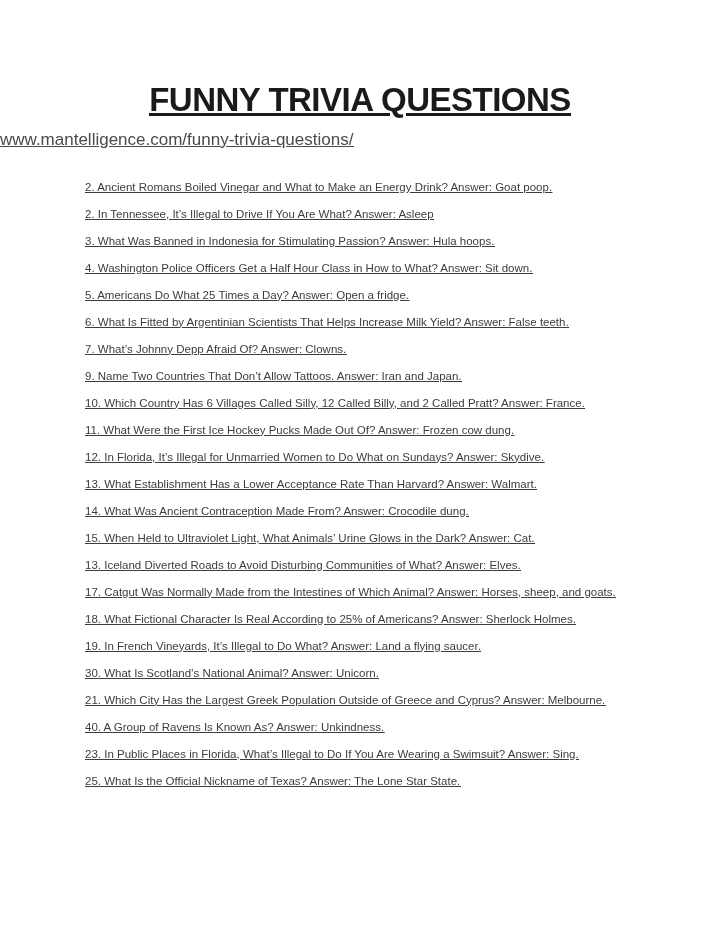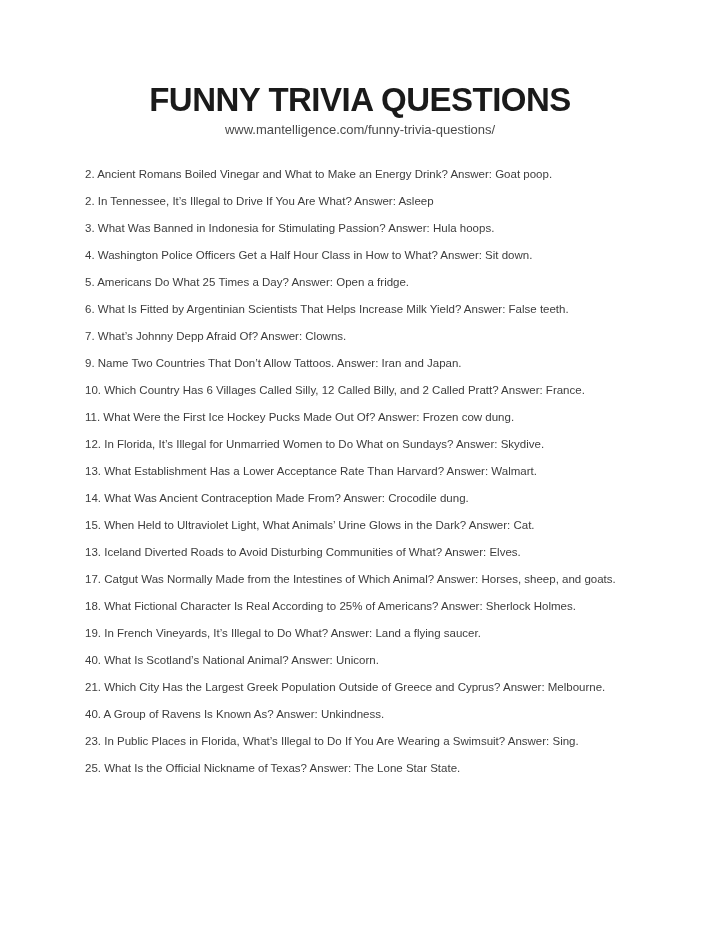--- a/index.html
+++ b/index.html
@@ -1,37 +1,37 @@
 <!DOCTYPE html>
 <html><head>
 <meta charset="utf-8">
 <style>
-  * { margin: 0; padding: 0; box-sizing: border-box; }
+  * { margin: 0; padding: 0; box-sizing: border-box; text-decoration: underline; }
   html, body { background: #ffffff; }
   .page {
     position: relative;
     width: 720px;
     height: 931px;
     background: #ffffff;
     font-family: "Liberation Sans", sans-serif;
     overflow: hidden;
   }
   .title {
     padding-top: 80px;
     text-align: center;
     font-size: 33px;
     font-weight: 700;
     letter-spacing: -0.5px;
     color: #1a1a1a;
     line-height: 1.2;
   }
   .url {
-    margin-top: 2px;
-    text-align: center;
-    font-size: 13px;
+    margin-top: 10px;
+    text-align: left;
+    font-size: 17px;
     color: #4a4a4a;
   }
   .list {
     margin-top: 31px;
     padding-left: 85px;
     padding-right: 55px;
   }
   .item {
     font-size: 11.5px;
     line-height: 13px;
@@ -57,19 +57,19 @@
       <div class="item">10. Which Country Has 6 Villages Called Silly, 12 Called Billy, and 2 Called Pratt? Answer: France.</div>
       <div class="item">11. What Were the First Ice Hockey Pucks Made Out Of? Answer: Frozen cow dung.</div>
       <div class="item">12. In Florida, It’s Illegal for Unmarried Women to Do What on Sundays? Answer: Skydive.</div>
       <div class="item">13. What Establishment Has a Lower Acceptance Rate Than Harvard? Answer: Walmart.</div>
       <div class="item">14. What Was Ancient Contraception Made From? Answer: Crocodile dung.</div>
       <div class="item">15. When Held to Ultraviolet Light, What Animals’ Urine Glows in the Dark? Answer: Cat.</div>
       <div class="item">13. Iceland Diverted Roads to Avoid Disturbing Communities of What? Answer: Elves.</div>
       <div class="item">17. Catgut Was Normally Made from the Intestines of Which Animal? Answer: Horses, sheep, and goats.</div>
       <div class="item">18. What Fictional Character Is Real According to 25% of Americans? Answer: Sherlock Holmes.</div>
       <div class="item">19. In French Vineyards, It’s Illegal to Do What? Answer: Land a flying saucer.</div>
-      <div class="item">40. What Is Scotland’s National Animal? Answer: Unicorn.</div>
+      <div class="item">30. What Is Scotland’s National Animal? Answer: Unicorn.</div>
       <div class="item">21. Which City Has the Largest Greek Population Outside of Greece and Cyprus? Answer: Melbourne.</div>
       <div class="item">40. A Group of Ravens Is Known As? Answer: Unkindness.</div>
       <div class="item">23. In Public Places in Florida, What’s Illegal to Do If You Are Wearing a Swimsuit? Answer: Sing.</div>
       <div class="item">25. What Is the Official Nickname of Texas? Answer: The Lone Star State.</div>
     </div>
 </div>
 
 </body></html>

